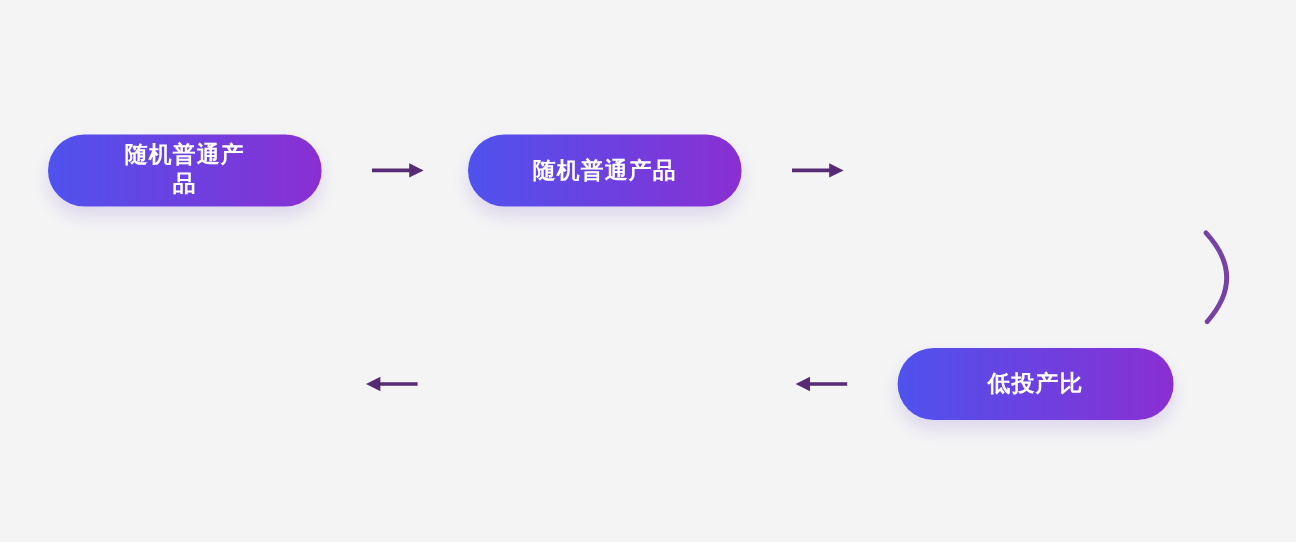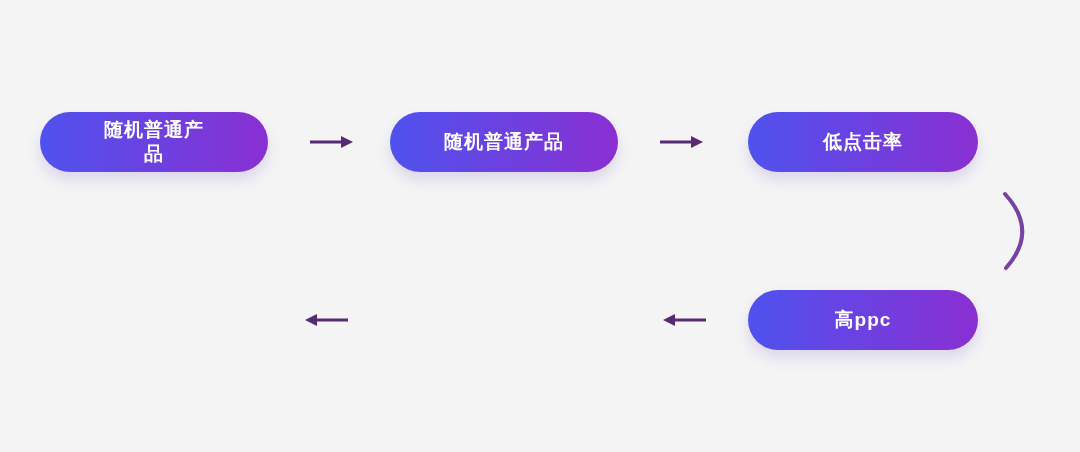--- a/index.html
+++ b/index.html
@@ -64,30 +64,27 @@
 
   <div class="pill n2" style="background: linear-gradient(90deg, rgb(79, 82, 238), rgb(138, 47, 210)); color: rgb(255, 255, 255);">
     <span class="lbl">随机普通产品</span>
   </div>
 
   <svg class="conn a2" width="46" height="16">
     <line x1="2" y1="8" x2="34" y2="8" stroke-width="3" stroke="#572b74"></line>
     <polygon points="33,2 45,8 33,14" fill="#572b74"></polygon>
   </svg>
 
-  <div class="pill n3" style="background: linear-gradient(90deg, rgb(79, 82, 238), rgb(138, 47, 210)); color: rgb(255, 255, 255);">
-    <span class="lbl">低点击率</span>
-  </div>
 
   <svg class="conn arc" width="54" height="94">
     <path d="M 12 8 Q 46 45 13 82" fill="none" stroke-width="4" stroke-linecap="round" stroke="#7642a6"></path>
   </svg>
 
   <div class="pill n4" style="background: linear-gradient(90deg, rgb(79, 82, 238), rgb(138, 47, 210)); color: rgb(255, 255, 255);">
-    <span class="lbl">高ppc</span>
+    <span class="lbl">低投产比</span>
   </div>
 
   <svg class="conn a3" width="46" height="16">
     <line x1="12" y1="8" x2="44" y2="8" stroke-width="3" stroke="#572b74"></line>
     <polygon points="13,2 1,8 13,14" fill="#572b74"></polygon>
   </svg>
 
 
   <svg class="conn a4" width="46" height="16">
     <line x1="12" y1="8" x2="44" y2="8" stroke-width="3" stroke="#572b74"></line>

